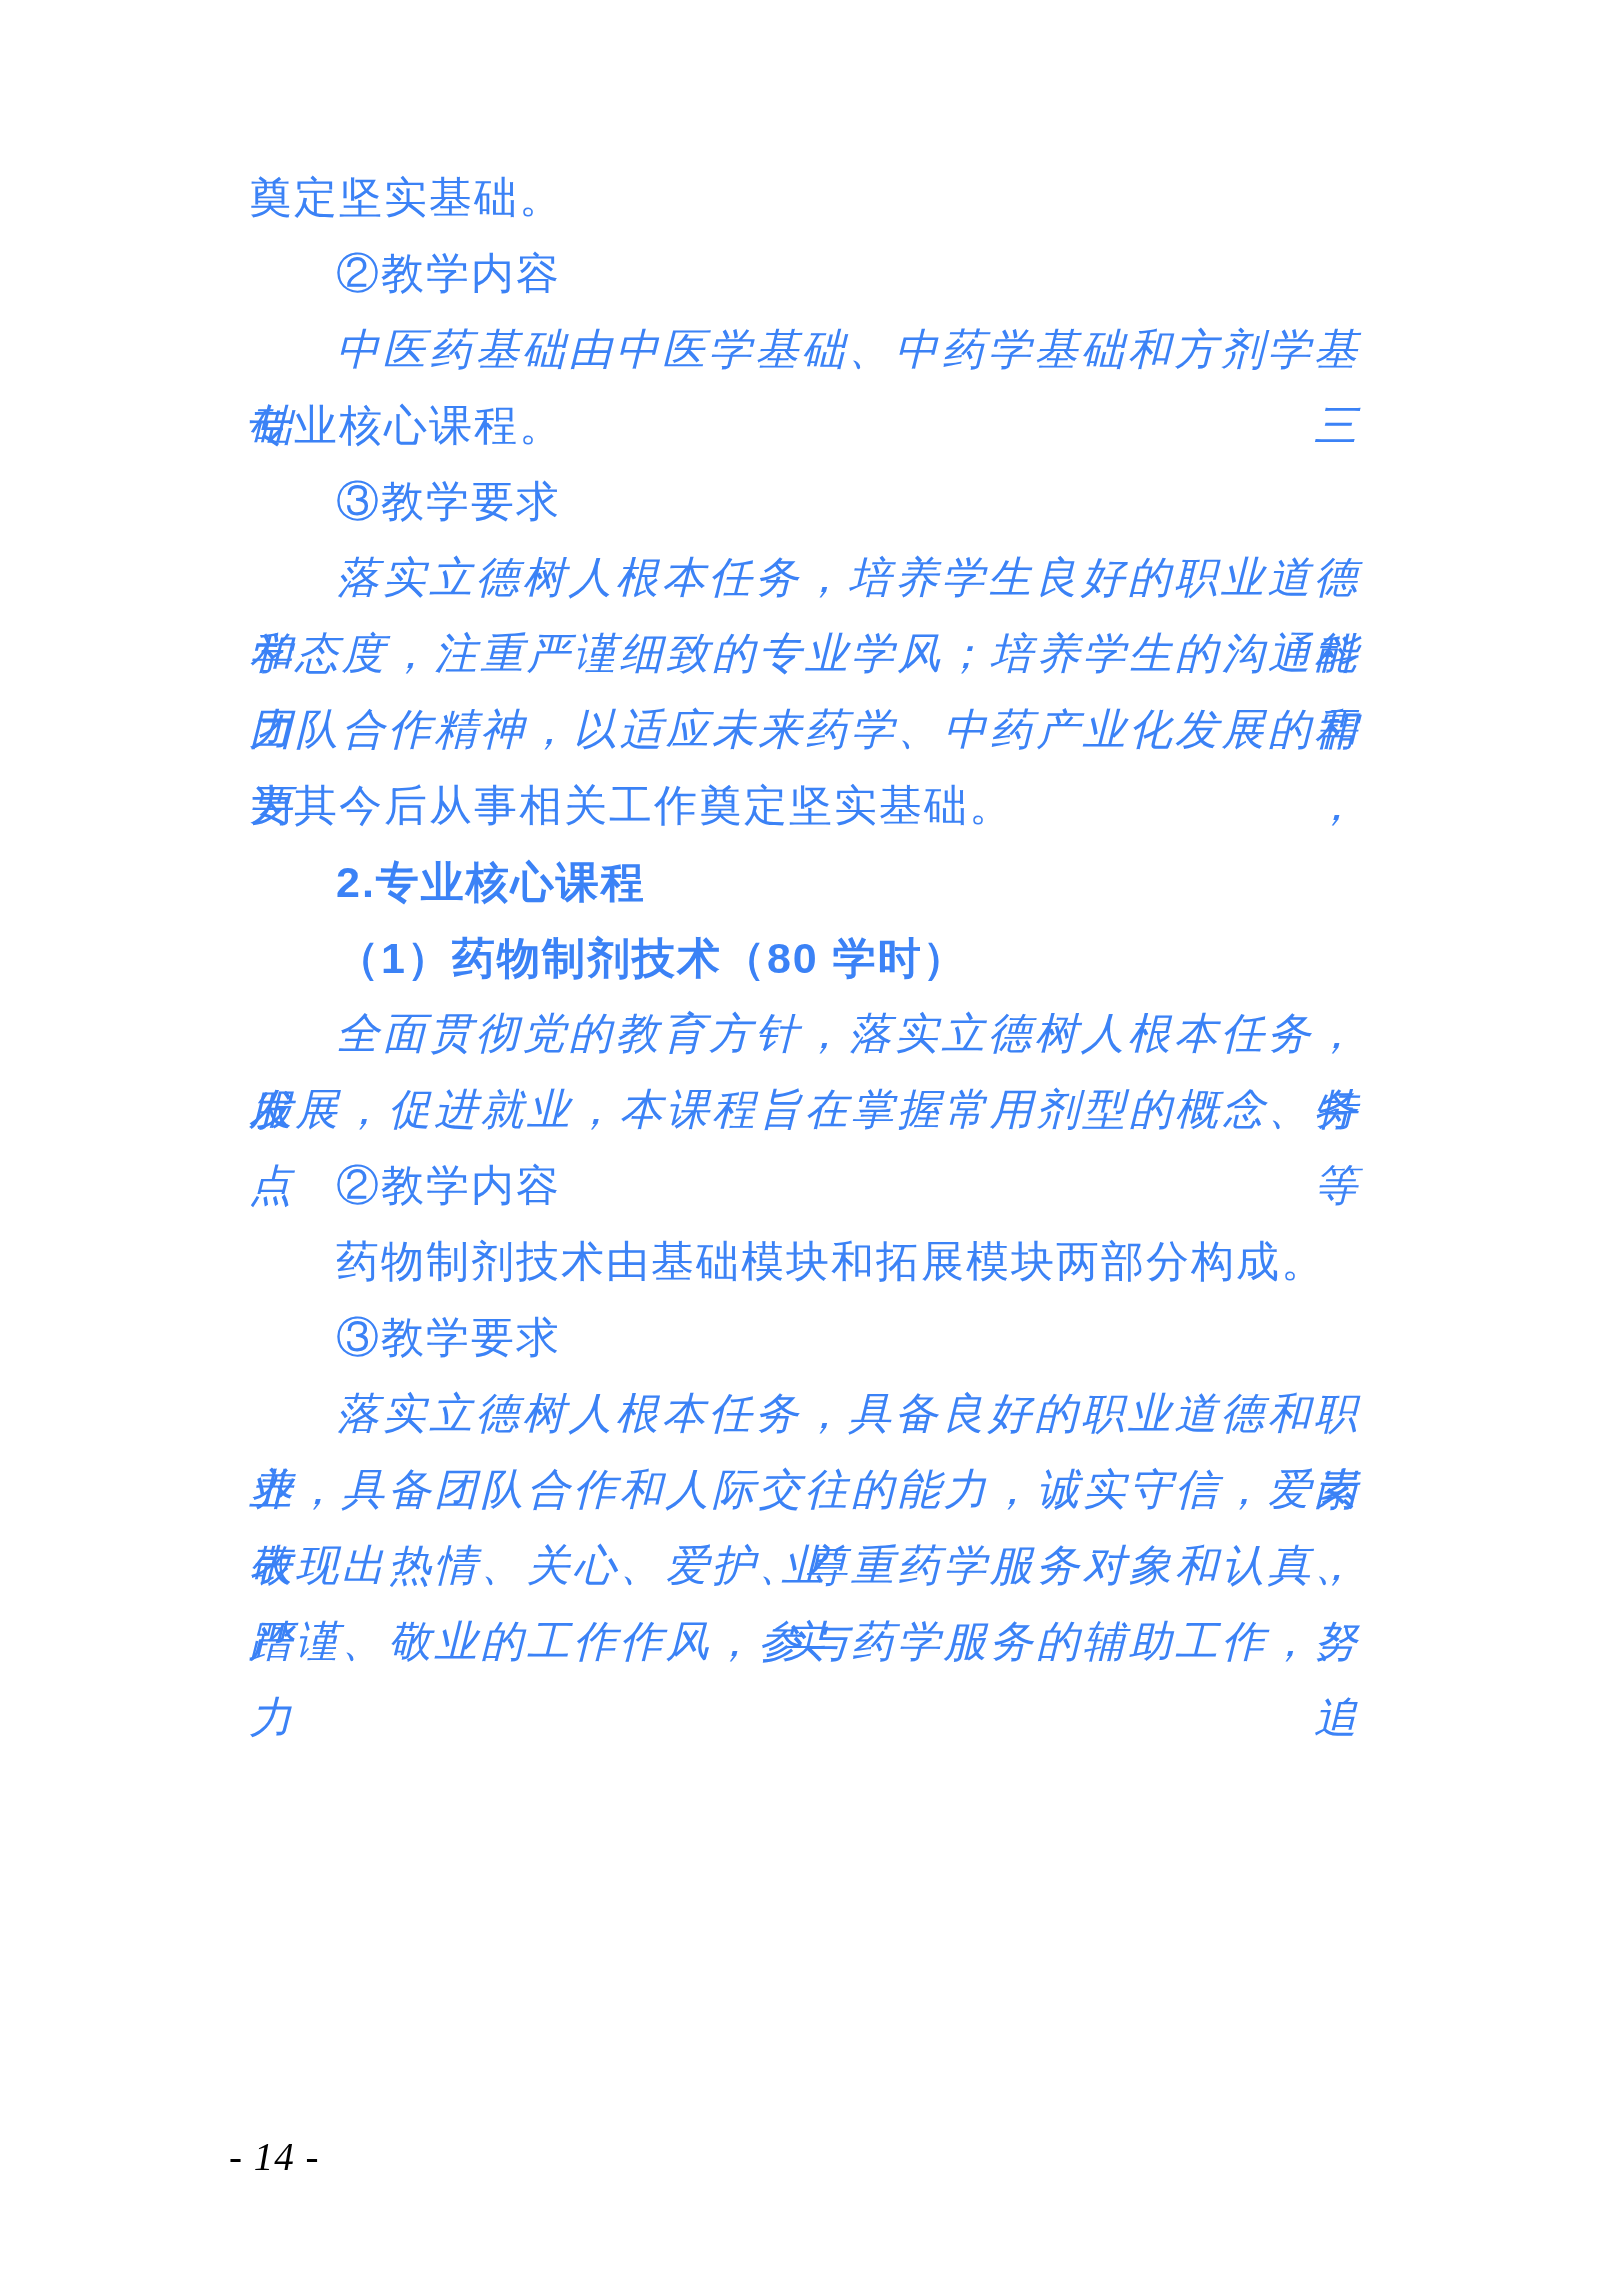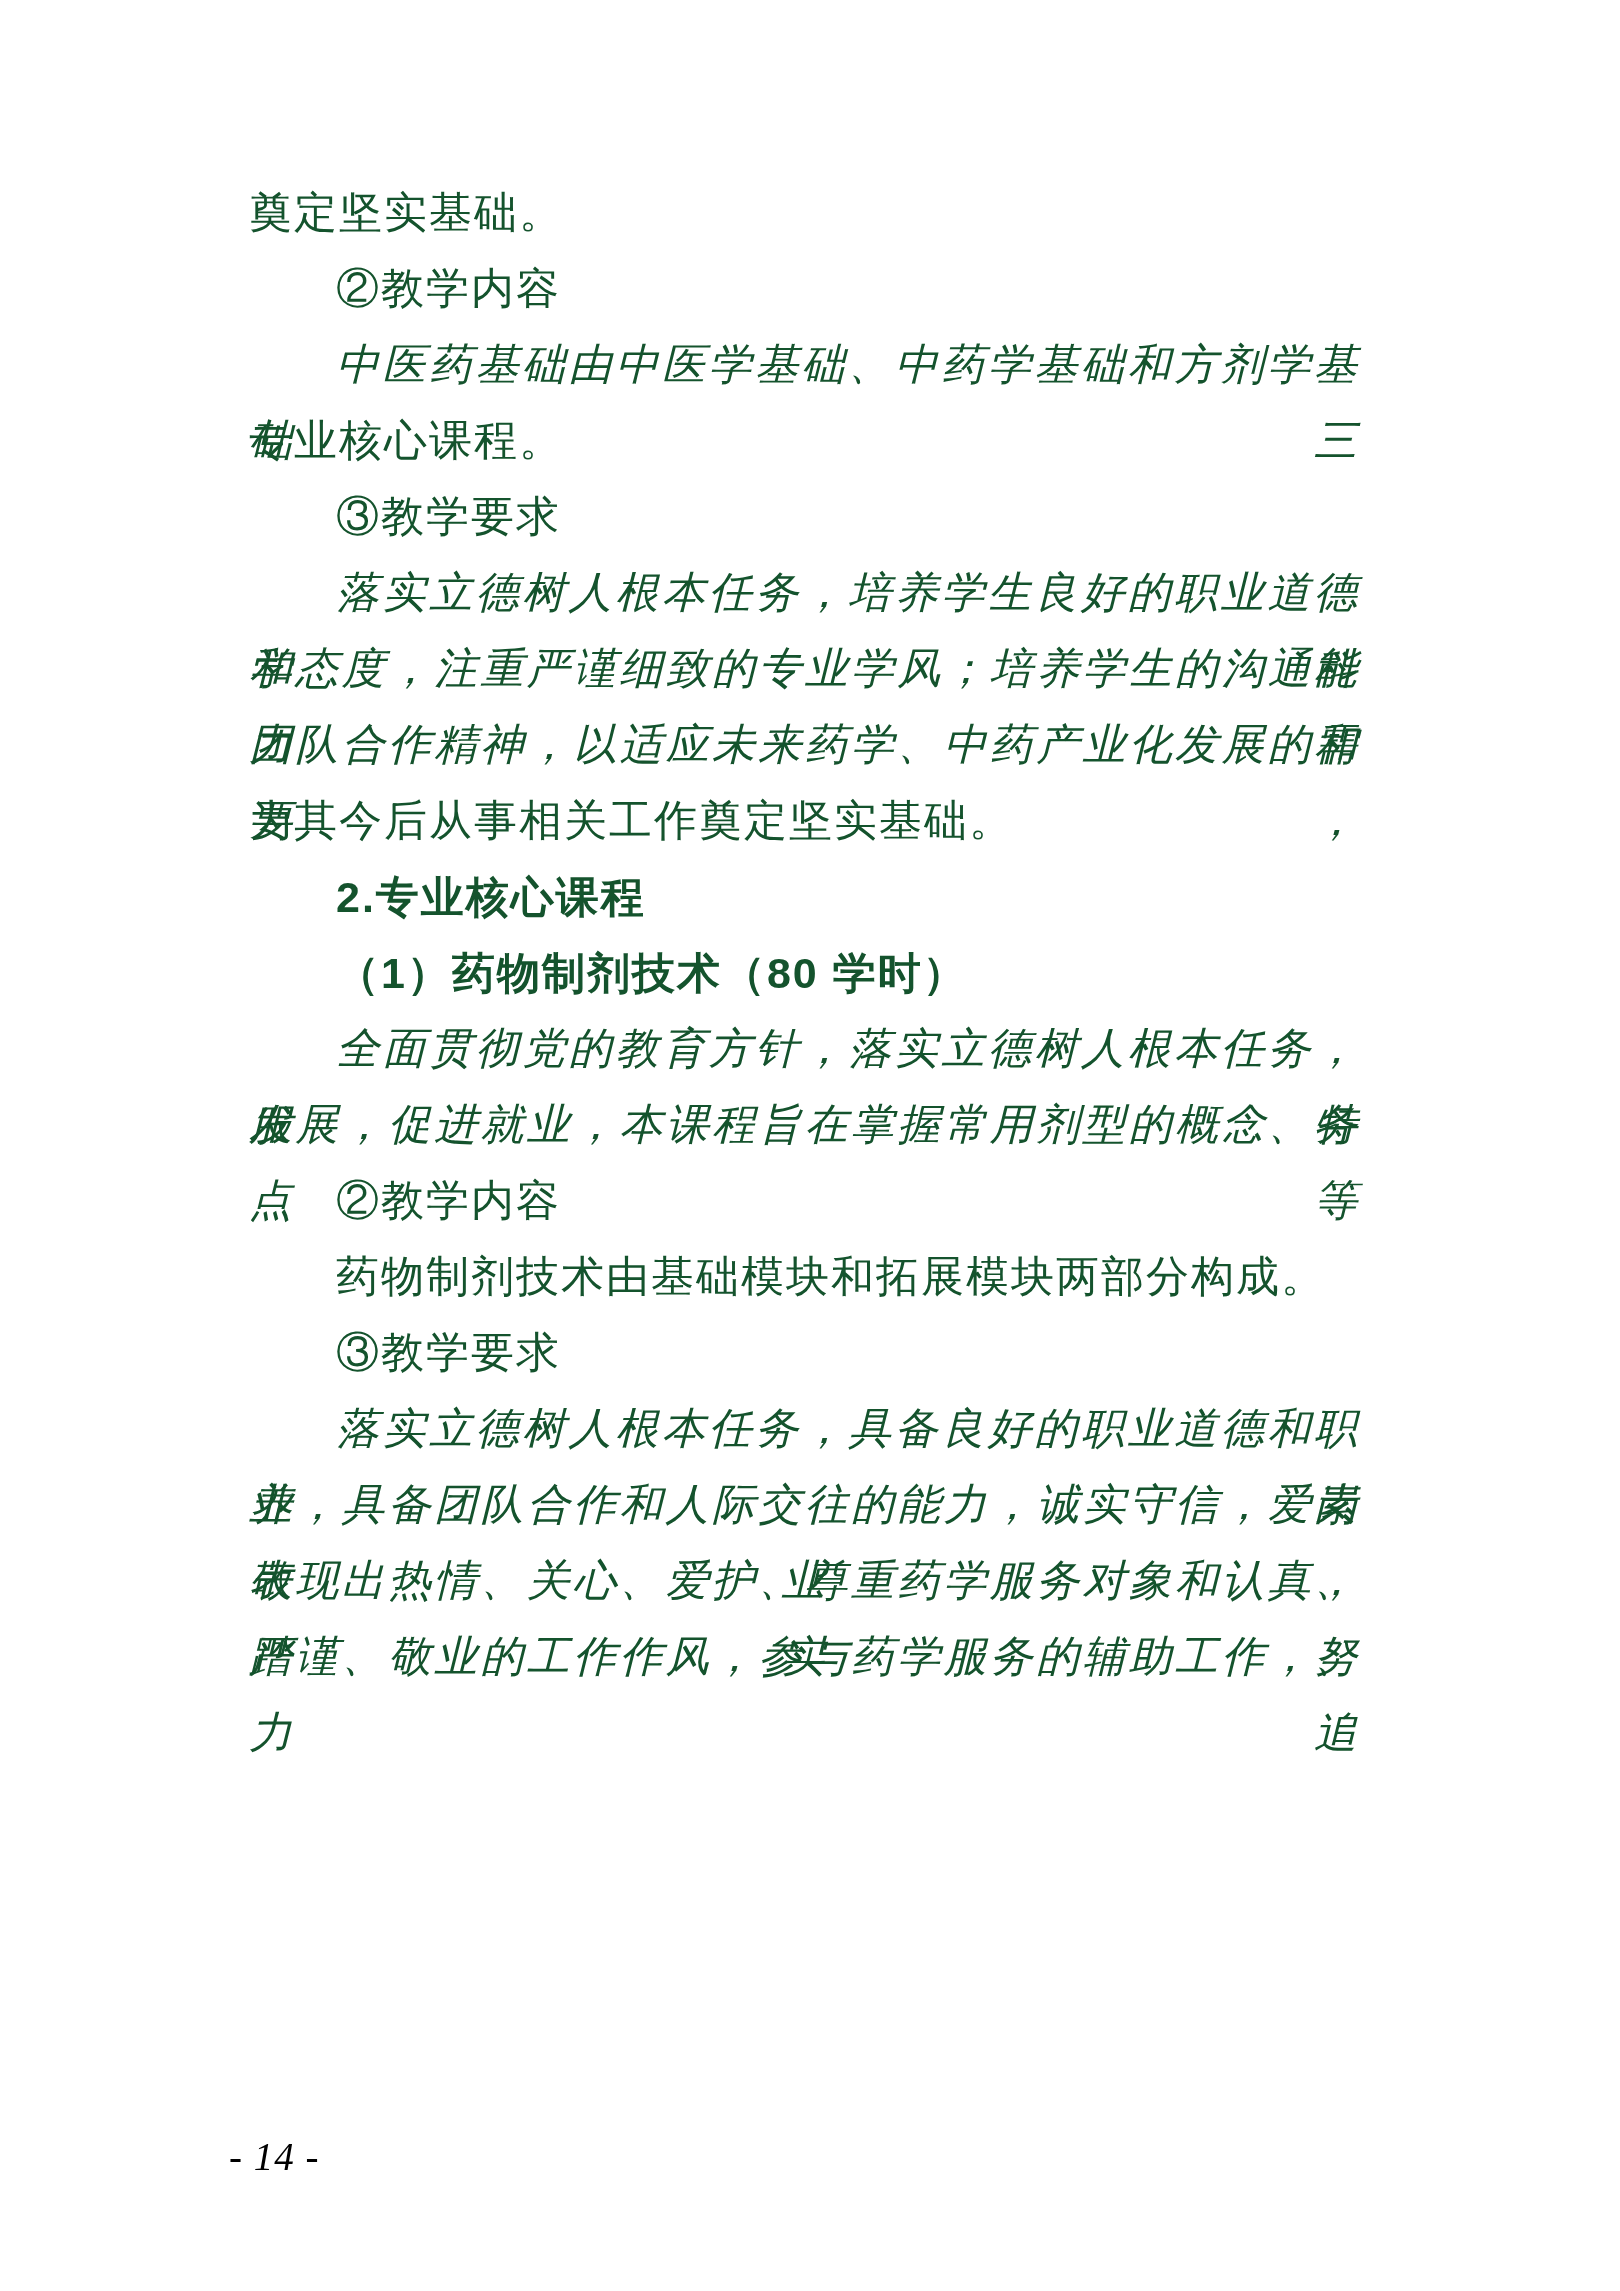--- a/index.html
+++ b/index.html
@@ -12,27 +12,27 @@
     width: 1620px;
     height: 2292px;
     margin: 0 auto;
     background: #ffffff;
     overflow: hidden;
     color: #000;
   }
   .doc {
     position: absolute;
     left: 249px;
-    top: 175px;
+    top: 160px;
     width: 1110px;
     font-family: "Liberation Serif", "DejaVu Serif", serif;
     font-size: 43px;
     line-height: 76px;
     letter-spacing: 2px;
-    color: #14532d;
+    color: #3b82f6;
   }
   .ln {
     height: 76px;
     white-space: normal;
     text-align: left;
   }
   
   .ind { text-indent: 87px; }
   
   .jf {

